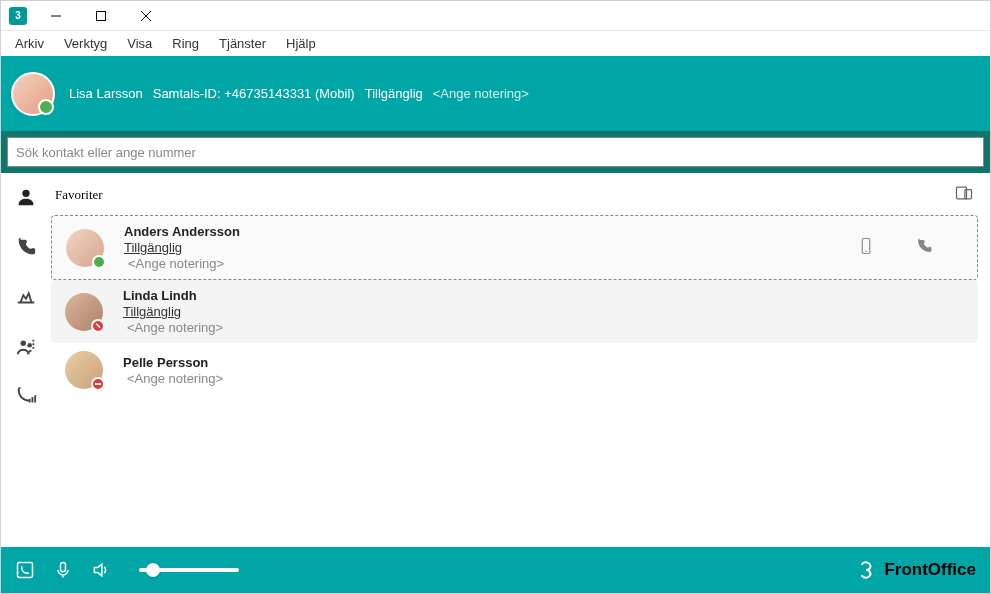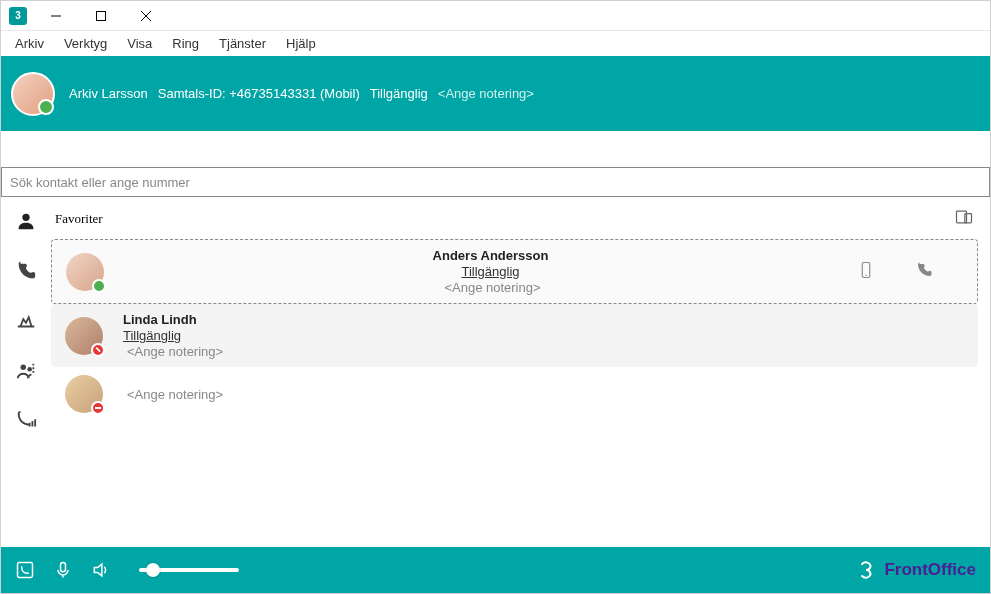--- a/index.html
+++ b/index.html
@@ -11,50 +11,50 @@
 .win-btn { width: 45px; height: 30px; display: flex; align-items: center; justify-content: center; cursor: pointer; }
 .win-btn svg { width: 10px; height: 10px; }
 .menubar { height: 25px; display: flex; align-items: center; padding: 0 4px; background: #fff; }
 .menu-item { padding: 3px 10px; font-size: 13px; color: #333; cursor: pointer; }
 .header-banner { background: #00a5a5; height: 75px; display: flex; align-items: center; padding: 0 10px; color: #fff; }
 .avatar-lg { width: 44px; height: 44px; border-radius: 50%; background: linear-gradient(135deg,#f5d0c0,#e0a080); border: 2px solid #fff; position: relative; margin-right: 14px; flex-shrink: 0; }
 .avatar-lg::after { content: ""; position: absolute; bottom: -1px; right: -1px; width: 12px; height: 12px; background: #4caf50; border: 2px solid #fff; border-radius: 50%; }
 .header-info { display: flex; align-items: center; gap: 10px; font-size: 13px; flex-wrap: wrap; }
 .header-info .uline { cursor: pointer; }
 .header-note { color: #d0f0f0; cursor: pointer; }
-.search-wrap { background: #fde047; margin-top: 36px; }
+.search-wrap { padding: 6px; background: #0f766e; }
 .search-input { width: 100%; height: 30px; border: 1px solid #888; padding: 0 8px; font-size: 13px; background: #fff; }
 .search-input::placeholder { color: #888; }
 .main { flex: 1; display: flex; overflow: hidden; background: #fff; }
 .sidebar { width: 50px; display: flex; flex-direction: column; align-items: center; padding-top: 12px; gap: 26px; }
 .side-icon { width: 24px; height: 24px; color: #444; cursor: pointer; display: flex; align-items: center; justify-content: center; }
 .side-icon svg { width: 22px; height: 22px; fill: currentColor; }
 .side-icon.active { color: #222; }
 .content { flex: 1; padding: 6px 12px 0 0; overflow: auto; }
 .section-header { display: flex; align-items: center; justify-content: space-between; padding: 4px 4px 8px 4px; font-size: 13px; font-family: Liberation Serif, serif; }
 .devices-icon { color: #666; cursor: pointer; }
 .devices-icon svg { width: 20px; height: 20px; fill: none; stroke: currentColor; stroke-width: 1.5; }
 .contact-row { display: flex; align-items: center; padding: 8px 14px; border-radius: 4px; position: relative; }
-.contact-row.selected { border: 1px dashed #888; background: #fafafa; text-align: center; }
+.contact-row.selected { border: 1px dashed #888; background: #fafafa; }
 .contact-row.hover { background: #f4f4f4; }
 .avatar-sm { width: 38px; height: 38px; border-radius: 50%; background: linear-gradient(135deg,#f0d5c5,#d8a58a); position: relative; margin-right: 20px; flex-shrink: 0; }
 .avatar-sm .badge { position: absolute; bottom: -2px; right: -2px; width: 14px; height: 14px; border-radius: 50%; border: 2px solid #fff; }
 .badge.green { background: #4caf50; }
 .badge.redcall { background: #e53935; display: flex; align-items: center; justify-content: center; }
 .badge.redcall::after { content: ""; width: 6px; height: 6px; background: #fff; border-radius: 50%; clip-path: polygon(20% 0, 80% 60%, 100% 100%, 60% 80%, 0 20%); }
 .badge.dnd { background: #e53935; }
 .badge.dnd::after { content: ""; position: absolute; left: 2px; right: 2px; top: 50%; height: 2px; background: #fff; transform: translateY(-50%); }
 .contact-info { flex: 1; display: flex; flex-direction: column; gap: 1px; }
 .contact-name { font-weight: 600; font-size: 13px; color: #222; }
 .contact-status { font-size: 13px; text-decoration: underline; color: #333; cursor: pointer; }
 .contact-note { font-size: 13px; color: #888; cursor: pointer; padding-left: 4px; }
 .row-actions { display: flex; gap: 40px; margin-right: 30px; }
 .row-action { color: #888; cursor: pointer; }
 .row-action svg { width: 18px; height: 18px; fill: currentColor; }
-.footer { height: 46px; background: #00a5a5; display: flex; align-items: center; padding: 0 14px; color: #4c1d95; }
+.footer { height: 46px; background: #00a5a5; display: flex; align-items: center; padding: 0 14px; color: #000000; }
 .footer-left { display: flex; align-items: center; gap: 18px; }
 .footer-icon { cursor: pointer; display: flex; }
 .footer-icon svg { width: 20px; height: 20px; fill: none; stroke: #fff; stroke-width: 1.8; }
 .slider { width: 100px; height: 4px; background: #fff; border-radius: 2px; position: relative; margin-left: 10px; cursor: pointer; }
 .slider-thumb { position: absolute; top: 50%; left: 14px; width: 14px; height: 14px; background: #fff; border-radius: 50%; transform: translate(-50%,-50%); box-shadow: 0 0 2px rgba(0,0,0,0.3); }
 .footer-brand { margin-left: auto; display: flex; align-items: center; gap: 6px; font-size: 17px; font-weight: 600; }
 .brand-logo { width: 24px; height: 24px; }
 .brand-logo svg { width: 24px; height: 24px; stroke: #fff; fill: none; stroke-width: 2; }
 </style>
 </head>
@@ -87,21 +87,21 @@
   <div class="menu-item">Verktyg</div>
   <div class="menu-item">Visa</div>
   <div class="menu-item">Ring</div>
   <div class="menu-item">Tjänster</div>
   <div class="menu-item">Hjälp</div>
 </div>
 
 <div class="header-banner">
   <div class="avatar-lg"></div>
   <div class="header-info">
-    <span>Arkiv Larsson</span>
+    <span>Lisa Larsson</span>
     <span class="uline">Samtals-ID: +46735143331 (Mobil)</span>
     <span class="uline">Tillgänglig</span>
     <span class="header-note">&lt;Ange notering&gt;</span>
   </div>
 </div>
 
 <div class="search-wrap">
   <input class="search-input" placeholder="Sök kontakt eller ange nummer" style="">
 </div>
 
@@ -178,20 +178,21 @@
         <span class="contact-status">Tillgänglig</span>
         <span class="contact-note">&lt;Ange notering&gt;</span>
       </div>
     </div>
 
     <div class="contact-row">
       <div class="avatar-sm" style="background:linear-gradient(135deg,#e8cfa5,#caa078)">
           <div class="badge dnd"></div>
         </div>
       <div class="contact-info">
+        <span class="contact-name">Pelle Persson</span>
         <span class="contact-note">&lt;Ange notering&gt;</span>
       </div>
     </div>
 
   </div>
 </div>
 
 <div class="footer">
   <div class="footer-left">
     <span class="footer-icon">

